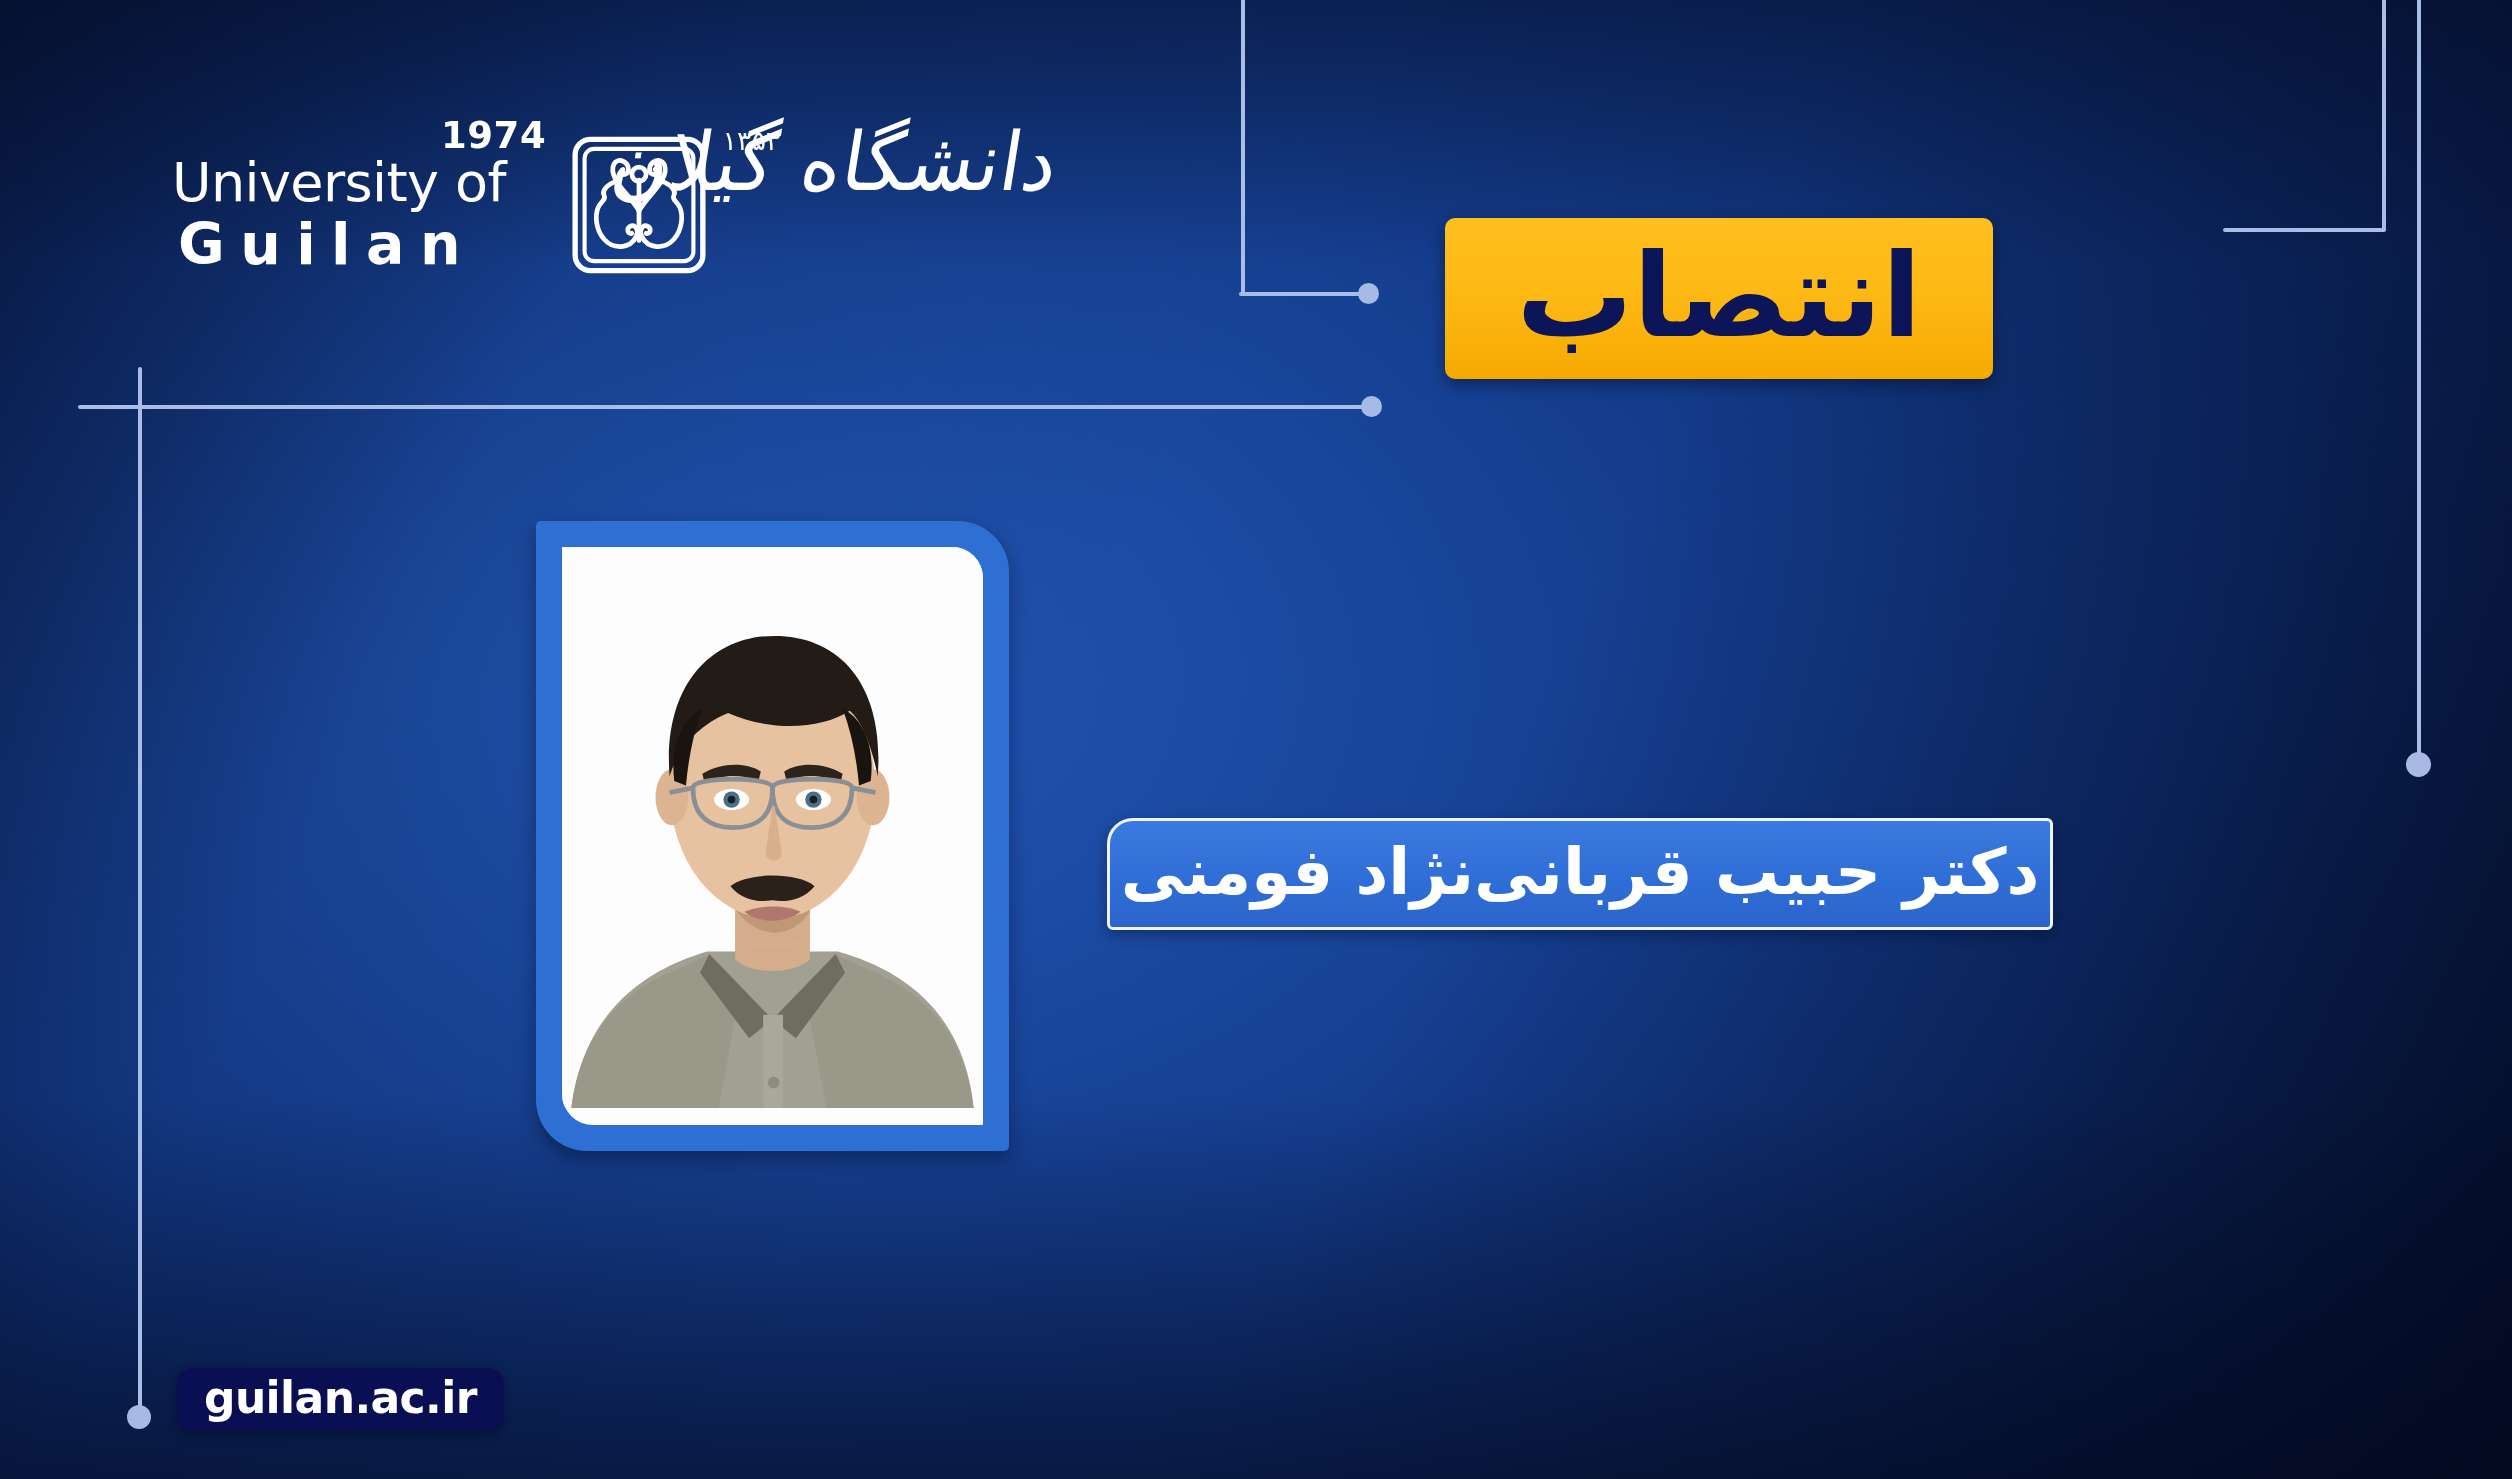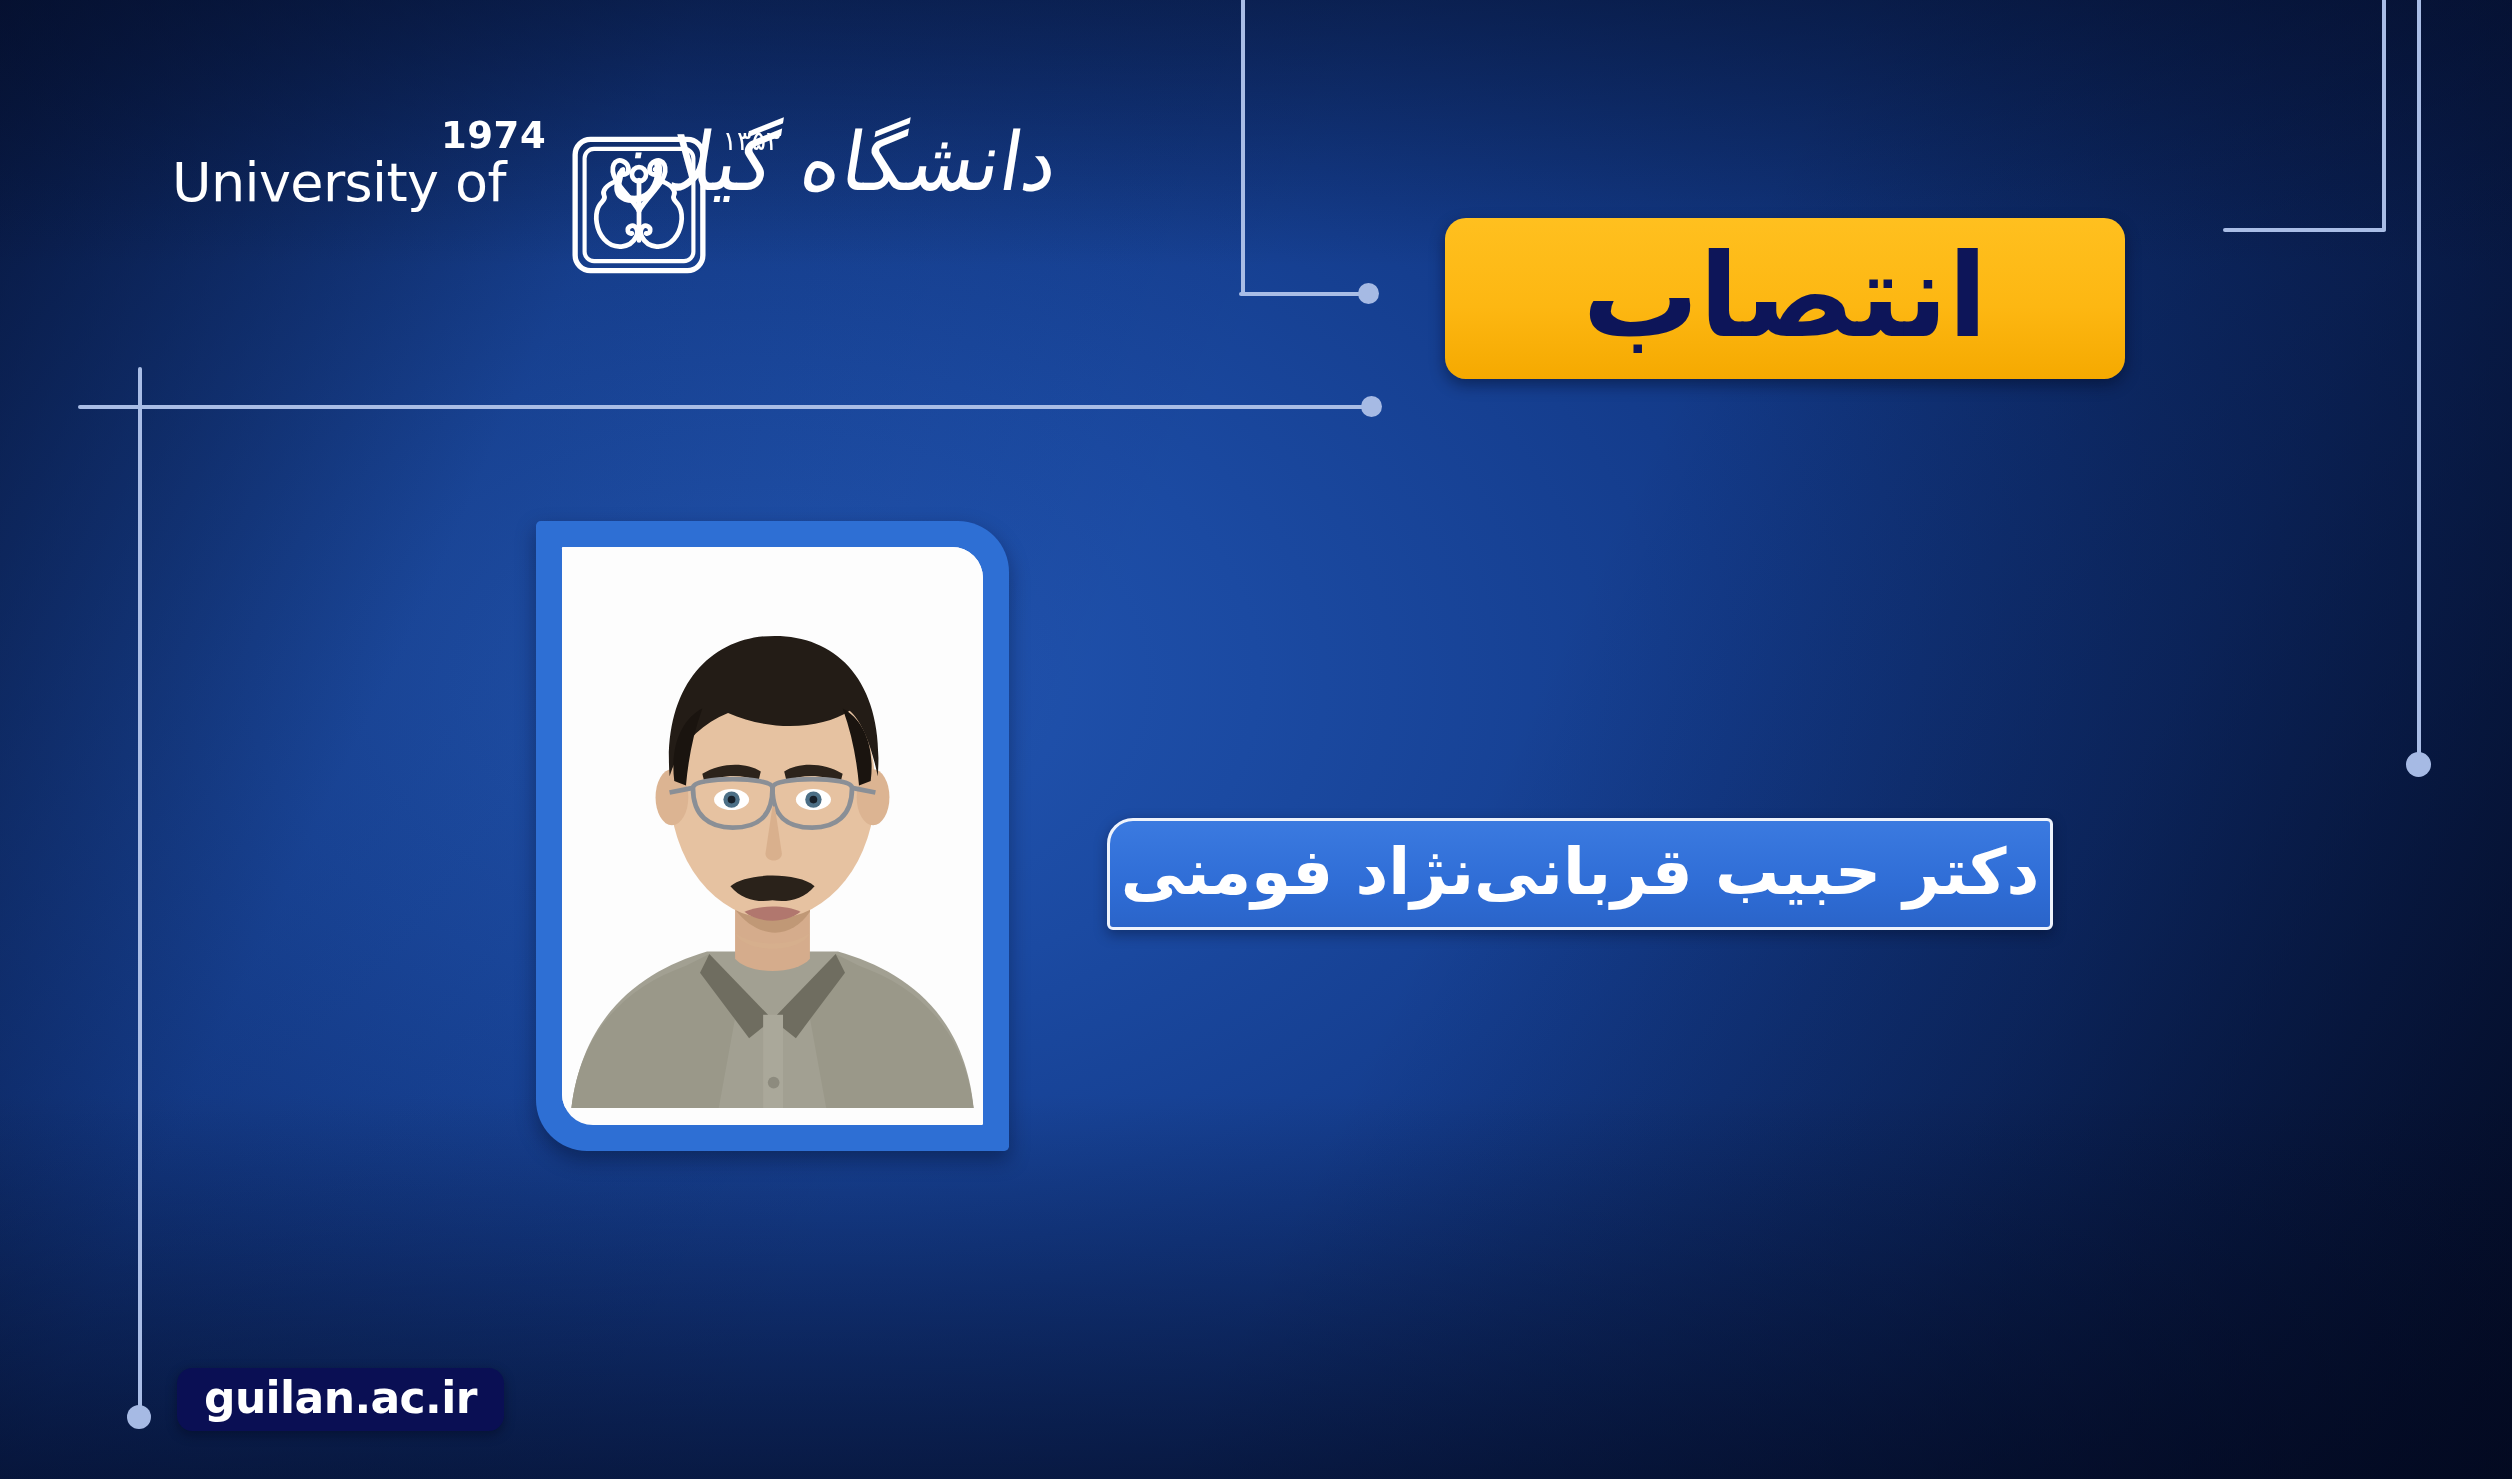--- a/index.html
+++ b/index.html
@@ -89,23 +89,23 @@
   }
   .logo-year-fa{
     position:absolute; left:-3.5px; top:21px;
     font-size:27px; font-weight:400; letter-spacing:1.2px;
   }
 
   
   .headline-badge{
     position:absolute;
     left:1445px; top:218px;
-    width:680px; height:161px;
+    width:548px; height:161px;
     background:linear-gradient(180deg,#ffc01f 0%,#fdb712 55%,#f5a900 100%);
-    border-radius:21px;
+    border-radius:10px;
     box-shadow:0 6px 15.4px rgba(2,8,28,.45);
     display:flex; align-items:center; justify-content:center;
   }
   .headline-badge span{
     color:#0d1559;
     font-size:116px;
     font-weight:700;
     line-height:1;
     letter-spacing:3.5px;
     transform:translateY(-3.5px);
@@ -200,20 +200,21 @@
   <div class="deco v" style="left:2382px; top:-6px; height:237px;"></div>
   <div class="deco h" style="left:2223px; top:228px; width:163px;"></div>
   <div class="deco v" style="left:2417px; top:-6px; height:769px;"></div>
   <div class="deco-dot" style="left:2406px; top:752px; width:25px; height:25px;"></div>
 
   <div class="logo-lockup">
 
     <div class="logo-en">
       <div class="logo-year-en">1974</div>
       <div class="logo-univ">University of</div>
+      <div class="logo-guilan">Guilan</div>
     </div>
 
     <div class="logo-emblem">
       <svg viewBox="0 0 230 236" fill="none" xmlns="http://www.w3.org/2000/svg">
         <rect x="7" y="7" width="216" height="222" rx="26" stroke="#ffffff" stroke-width="9"></rect>
         <rect x="23" y="23" width="184" height="190" rx="16" stroke="#ffffff" stroke-width="7"></rect>
         <path d="M115 122 L115 76" stroke="#ffffff" stroke-width="8" stroke-linecap="round"></path>
         <circle cx="115" cy="66" r="12" stroke="#ffffff" stroke-width="8"></circle>
         <path d="M115 128 C 104 108, 86 94, 76 76 C 64 54, 74 38, 88 44 C 99 49, 100 64, 92 66 C 85 68, 82 60, 88 58" stroke="#ffffff" stroke-width="8" stroke-linecap="round" stroke-linejoin="round"></path>
         <path d="M115 128 C 126 108, 144 94, 154 76 C 166 54, 156 38, 142 44 C 131 49, 130 64, 138 66 C 145 68, 148 60, 142 58" stroke="#ffffff" stroke-width="8" stroke-linecap="round" stroke-linejoin="round"></path>

